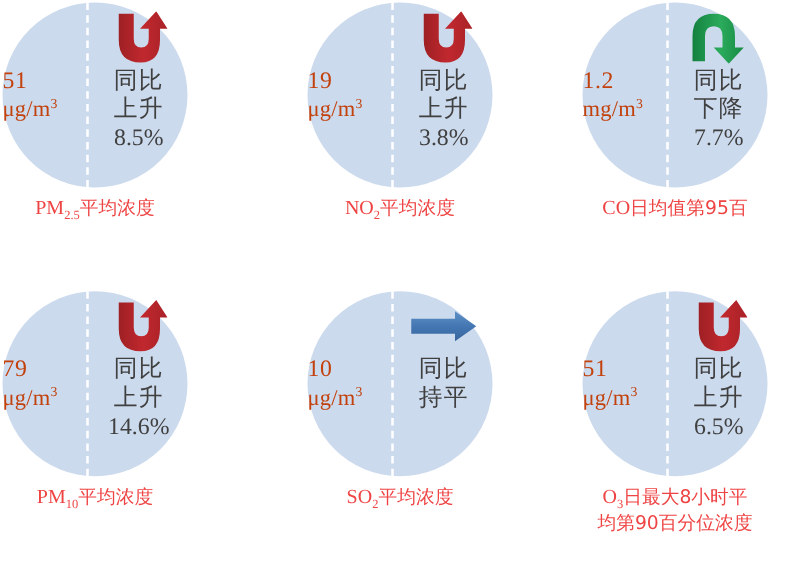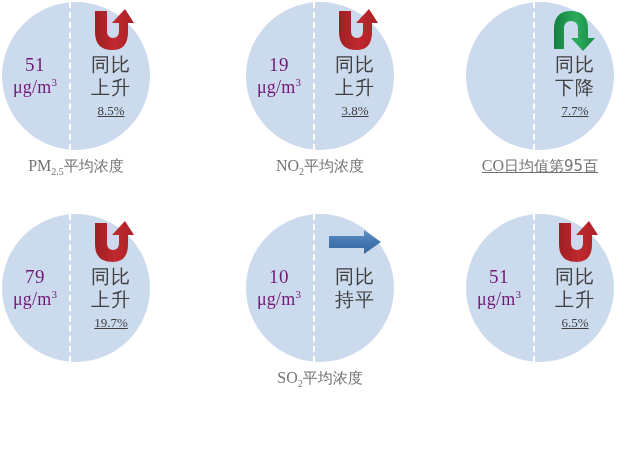--- a/index.html
+++ b/index.html
@@ -14,21 +14,21 @@
     position:absolute;
     left:0;top:0;
     width:643px;height:450px;
   }
   .panel{
     position:absolute;
     width:214px;
     box-sizing:border-box;
   }
   .panel.r0{top:0;}
-  .panel.r1{top:212px;}
+  .panel.r1{top:231px;}
   .panel.c0{left:0;}
   .panel.c1{left:218px;}
   .panel.c2{left:432px;}
 
   .circle-wrap{
     position:relative;
     width:148px;
     height:148px;
     margin:2px auto 0 auto;
   }
@@ -50,23 +50,23 @@
     width:0;
     height:148px;
     border-left:2px dashed #ffffff;
   }
   .half-left{
     position:absolute;
     left:0;top:0;
     width:66px;height:148px;
     display:flex;
     flex-direction:column;
-    align-items:center;
+    align-items:flex-start;
     justify-content:center;
-    color:#701a75;
+    color:#c2410c;
   }
   .half-right{
     position:absolute;
     left:70px;top:0;
     width:78px;height:148px;
     display:flex;
     flex-direction:column;
     align-items:center;
     justify-content:flex-start;
     padding-top:6px;
@@ -93,36 +93,35 @@
     margin-bottom:1px;
   }
   .cmp-line{
     font-family:"DejaVu Sans","Liberation Sans",sans-serif;
     font-size:19px;
     line-height:23px;
     letter-spacing:1px;
   }
   .pct{
     font-family:"Liberation Serif","DejaVu Serif",serif;
-    font-size:13px;
+    font-size:19px;
     line-height:23px;
     letter-spacing:0;
-    text-decoration:underline;
   }
   .caption{
     margin-top:6px;
     text-align:center;
     font-size:16px;
     line-height:20px;
-    color:#737373;
+    color:#ef4444;
     font-family:"Liberation Serif","DejaVu Serif",serif;
   }
   .panel.c0 .caption{width:152px;margin-left:0;}
   .panel.c1 .caption{width:152px;margin-left:26px;}
-  .panel.c2 .caption{width:168px;margin-left:24px;text-decoration:underline;}
+  .panel.c2 .caption{width:168px;margin-left:24px;}
   .caption sub{font-size:10px;vertical-align:sub;line-height:0;}
   .cap-cjk{font-family:"DejaVu Sans","Liberation Sans",sans-serif;font-size:15px;}
 </style>
 </head>
 <body>
 
 <div class="grid">
 
   <div class="panel r0 c0">
     <div class="circle-wrap">
@@ -183,20 +182,24 @@
     </div>
     <div class="caption">
       <span>NO</span><sub>2</sub><span class="cap-cjk">平均浓度</span>
     </div>
   </div>
 
   <div class="panel r0 c2">
     <div class="circle-wrap">
       <div class="circle"></div>
       <div class="divider"></div>
+      <div class="half-left">
+        <div class="value">1.2</div>
+        <div class="unit"><span>mg/m</span><sup>3</sup></div>
+      </div>
       <div class="half-right">
         <div class="arrow-box">
           <svg width="46" height="42" viewBox="0 0 46 42" aria-hidden="true">
             <defs>
                 <linearGradient id="gd1" x1="0" y1="0" x2="1" y2="0">
               <stop offset="0" stop-color="#14813f"></stop>
                   <stop offset="0.55" stop-color="#2bab5c"></stop>
                   <stop offset="1" stop-color="#178a44"></stop>
             </linearGradient>
               </defs>
@@ -229,22 +232,25 @@
               <stop offset="0" stop-color="#9e2024"></stop>
                   <stop offset="0.5" stop-color="#c0282e"></stop>
                   <stop offset="1" stop-color="#a82227"></stop>
             </linearGradient>
               </defs>
             <path d="M7 2 L19 2 L19 22 Q19 29 25 29 Q31 29 31 22 L31 14 L24 14 L37 0 L46 14 L40 14 L40 23 Q40 41 24.5 41 Q7 41 7 23 Z" fill="url(#gu3)"></path>
           </svg>
         </div>
         <div class="cmp-line">同比</div>
         <div class="cmp-line">上升</div>
-        <div class="pct">19.7%</div>
-      </div>
+        <div class="pct">14.6%</div>
+      </div>
+    </div>
+    <div class="caption">
+      <span>PM</span><sub>10</sub><span class="cap-cjk">平均浓度</span>
     </div>
   </div>
 
   <div class="panel r1 c1">
     <div class="circle-wrap">
       <div class="circle"></div>
       <div class="divider"></div>
       <div class="half-left">
         <div class="value">10</div>
         <div class="unit"><span>μg/m</span><sup>3</sup></div>
@@ -291,15 +297,19 @@
             </linearGradient>
               </defs>
             <path d="M7 2 L19 2 L19 22 Q19 29 25 29 Q31 29 31 22 L31 14 L24 14 L37 0 L46 14 L40 14 L40 23 Q40 41 24.5 41 Q7 41 7 23 Z" fill="url(#gu4)"></path>
           </svg>
         </div>
         <div class="cmp-line">同比</div>
         <div class="cmp-line">上升</div>
         <div class="pct">6.5%</div>
       </div>
     </div>
+    <div class="caption">
+      <span>O</span><sub>3</sub><span class="cap-cjk">日最大8小时平</span>
+      <div class="cap-cjk">均第90百分位浓度</div>
+    </div>
   </div>
 
 </div>
 
 </body></html>

